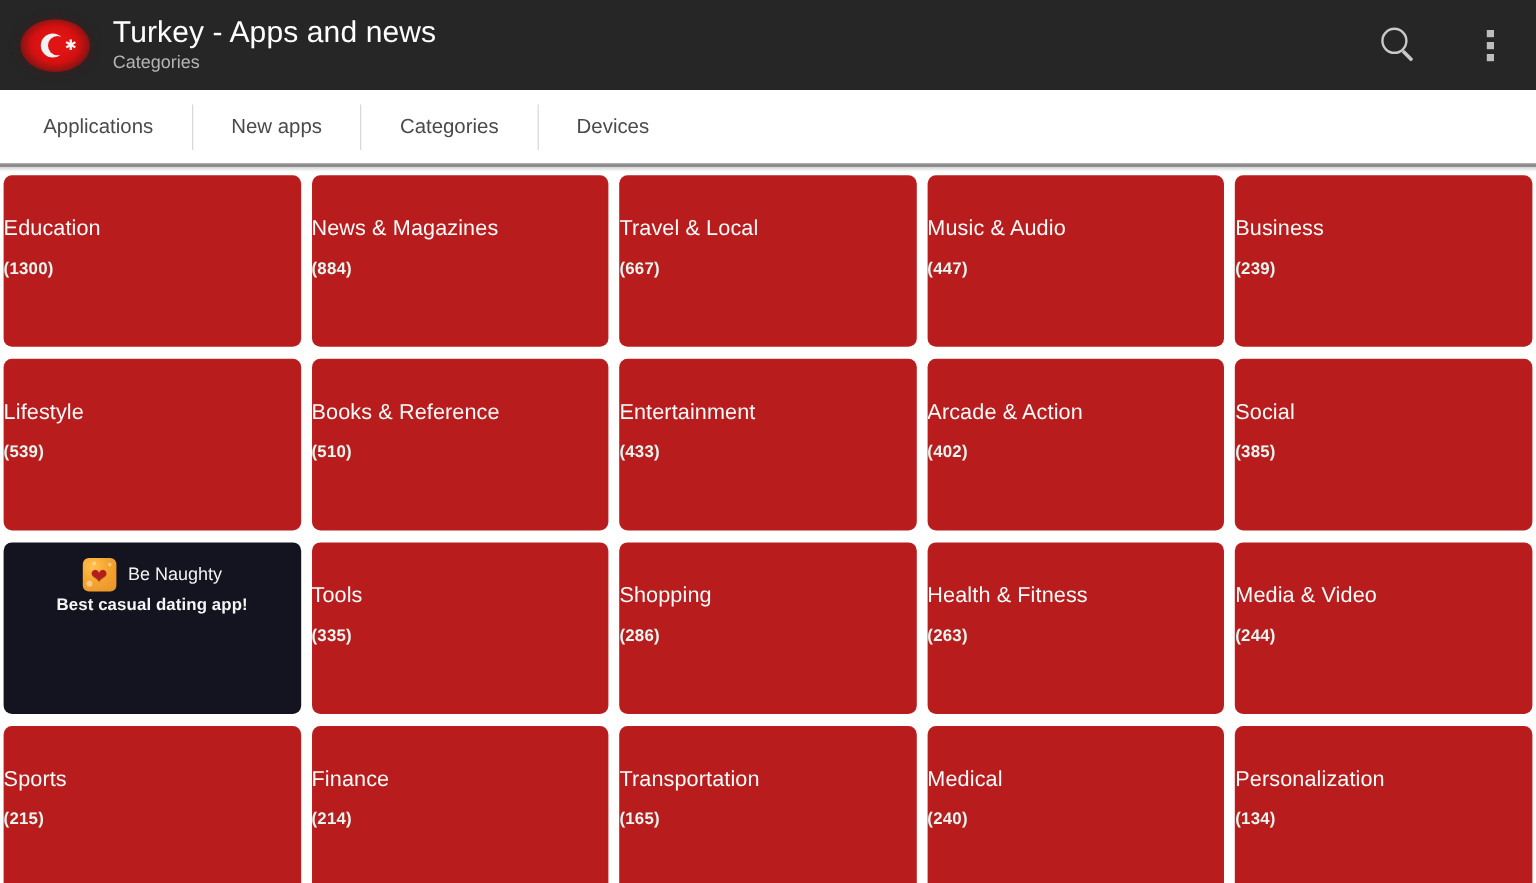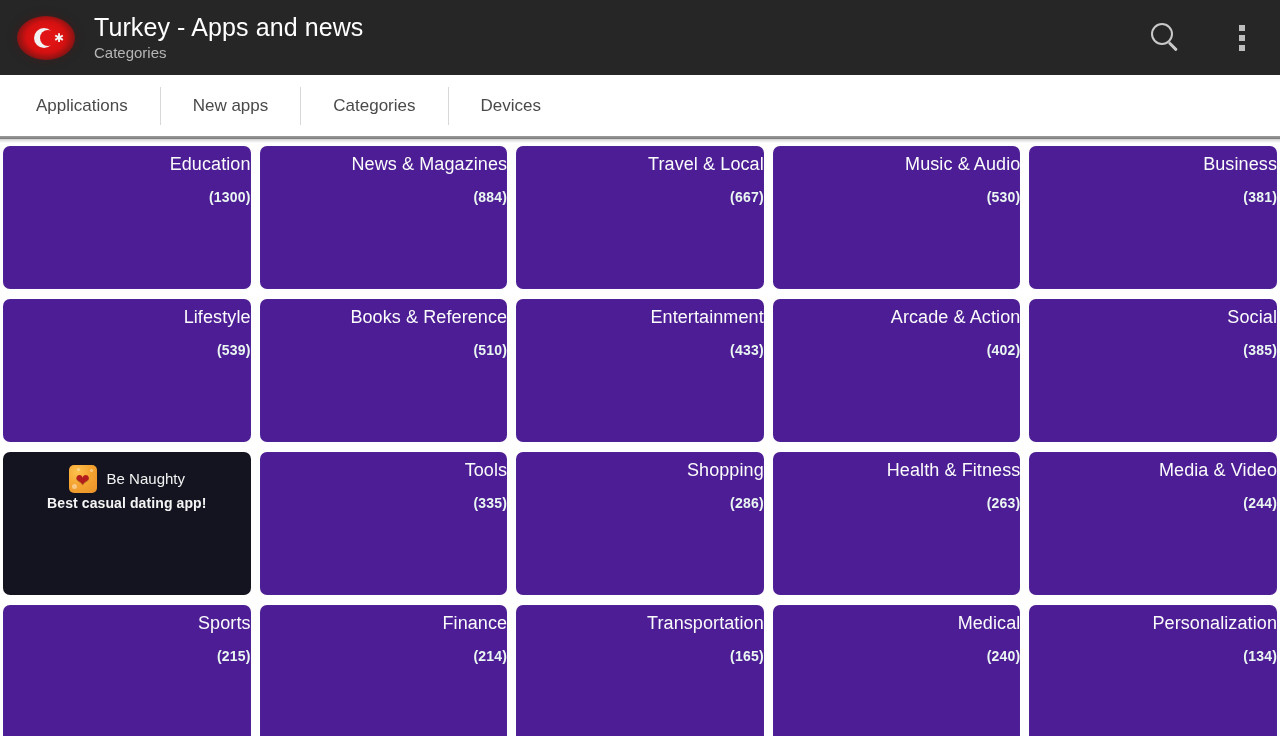--- a/index.html
+++ b/index.html
@@ -132,24 +132,24 @@
     width: 1280px; height: 593px;
     background: #ffffff;
     padding: 3px 3px 0 3px;
     display: grid;
     grid-template-columns: repeat(5, 1fr);
     grid-auto-rows: 143px;
     gap: 10px 9px;
     overflow: hidden;
   }
   .tile {
-    background: #4c1d95;
+    background: #b91c1c;
     border-radius: 7px;
-    padding-top: 6px;
-    text-align: right;
+    padding-top: 32px;
+    text-align: left;
     overflow: hidden;
     box-shadow: inset 0 0 0 1px rgba(255,255,255,0.02);
   }
   .tile-name {
     color: #fbfbfb;
     font-size: 18px;
     font-weight: 400;
     line-height: 24px;
     letter-spacing: 0.1px;
   }
@@ -259,25 +259,25 @@
     <div class="tile">
       <div class="tile-name">News &amp; Magazines</div>
       <div class="tile-count">(884)</div>
     </div>
     <div class="tile">
       <div class="tile-name">Travel &amp; Local</div>
       <div class="tile-count">(667)</div>
     </div>
     <div class="tile">
       <div class="tile-name">Music &amp; Audio</div>
-      <div class="tile-count">(530)</div>
+      <div class="tile-count">(447)</div>
     </div>
     <div class="tile">
       <div class="tile-name">Business</div>
-      <div class="tile-count">(381)</div>
+      <div class="tile-count">(239)</div>
     </div>
     <div class="tile">
       <div class="tile-name">Lifestyle</div>
       <div class="tile-count">(539)</div>
     </div>
     <div class="tile">
       <div class="tile-name">Books &amp; Reference</div>
       <div class="tile-count">(510)</div>
     </div>
     <div class="tile">

